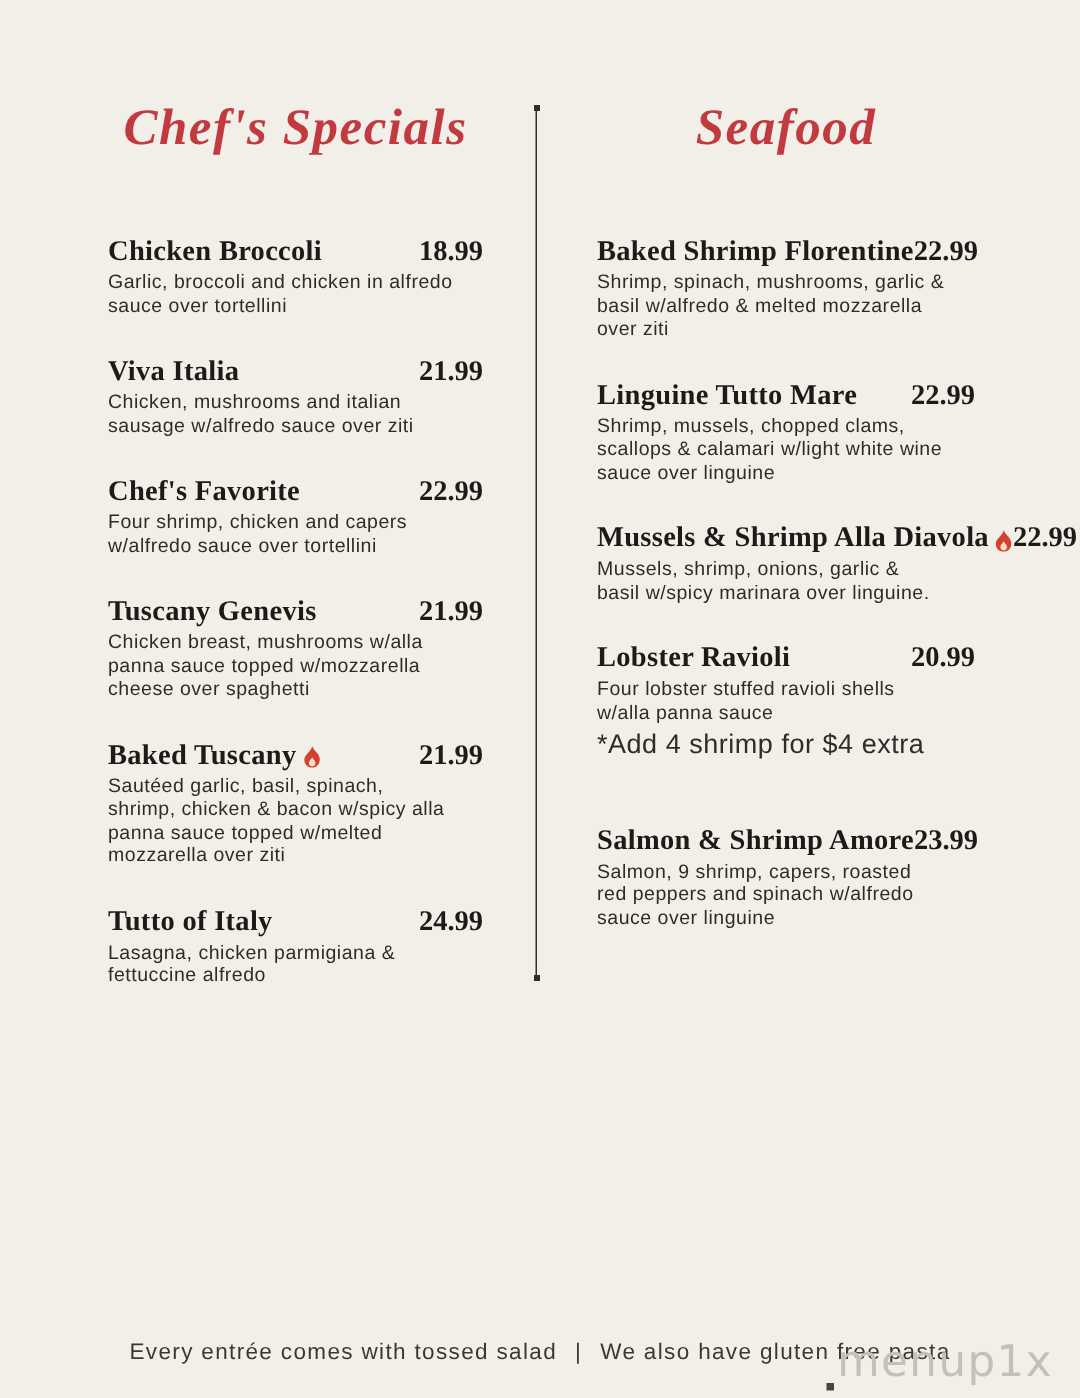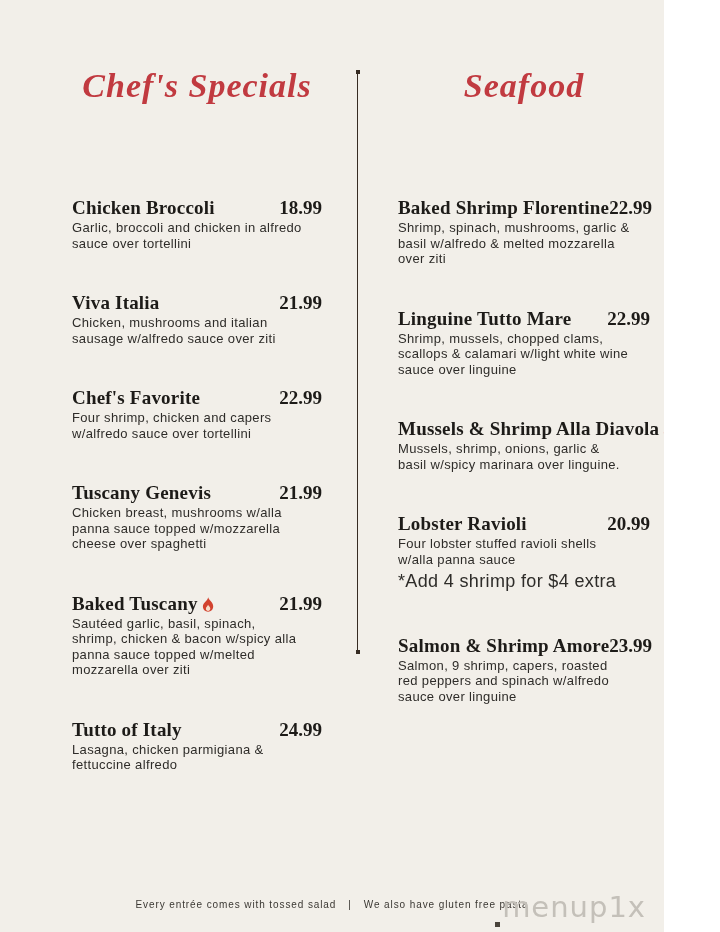--- a/index.html
+++ b/index.html
@@ -1,21 +1,21 @@
 <!DOCTYPE html>
 <html style="--bg: #f2efe9; --accent: #c13a40; --ink: #1d1b18; --desc: #2e2c29; --divider: #372c23; --watermark: #c4c0b9;"><head>
 <meta charset="utf-8">
 <style>
   html, body {
     margin: 0;
     padding: 0;
   }
   .page {
     position: relative;
-    width: 664px;
+    width: 720px;
     height: 932px;
     background: var(--bg, #f2efe9);
     font-family: "Liberation Sans", sans-serif;
     overflow: hidden;
   }
 
   
   .columns {
     position: absolute;
     left: 72px;
@@ -64,21 +64,20 @@
   .divider::after  { bottom: -2px; }
 
   
   .menu-item { margin-bottom: 25px; }
   .menu-item.has-note { margin-bottom: 44px; }
 
   .item-header {
     display: flex;
     align-items: baseline;
     line-height: 24px;
-    margin-top: 40px;
   }
   .item-name {
     font-family: "Liberation Serif", serif;
     font-weight: 700;
     font-size: 19px;
     letter-spacing: 0.2px;
     color: var(--ink, #1d1b18);
     white-space: nowrap;
   }
   .flame {
@@ -112,21 +111,21 @@
 
   
   .footer {
     position: absolute;
     left: 0;
     right: 0;
     bottom: 22px;
     display: flex;
     justify-content: center;
     align-items: center;
-    font-size: 10px;
+    font-size: 15px;
     letter-spacing: 0.9px;
     color: #3b3833;
   }
   .footer .sep { margin: 0 12px; color: #3b3833; }
   .watermark {
     position: absolute;
     right: 18px;
     bottom: 8px;
     display: flex;
     align-items: flex-end;

